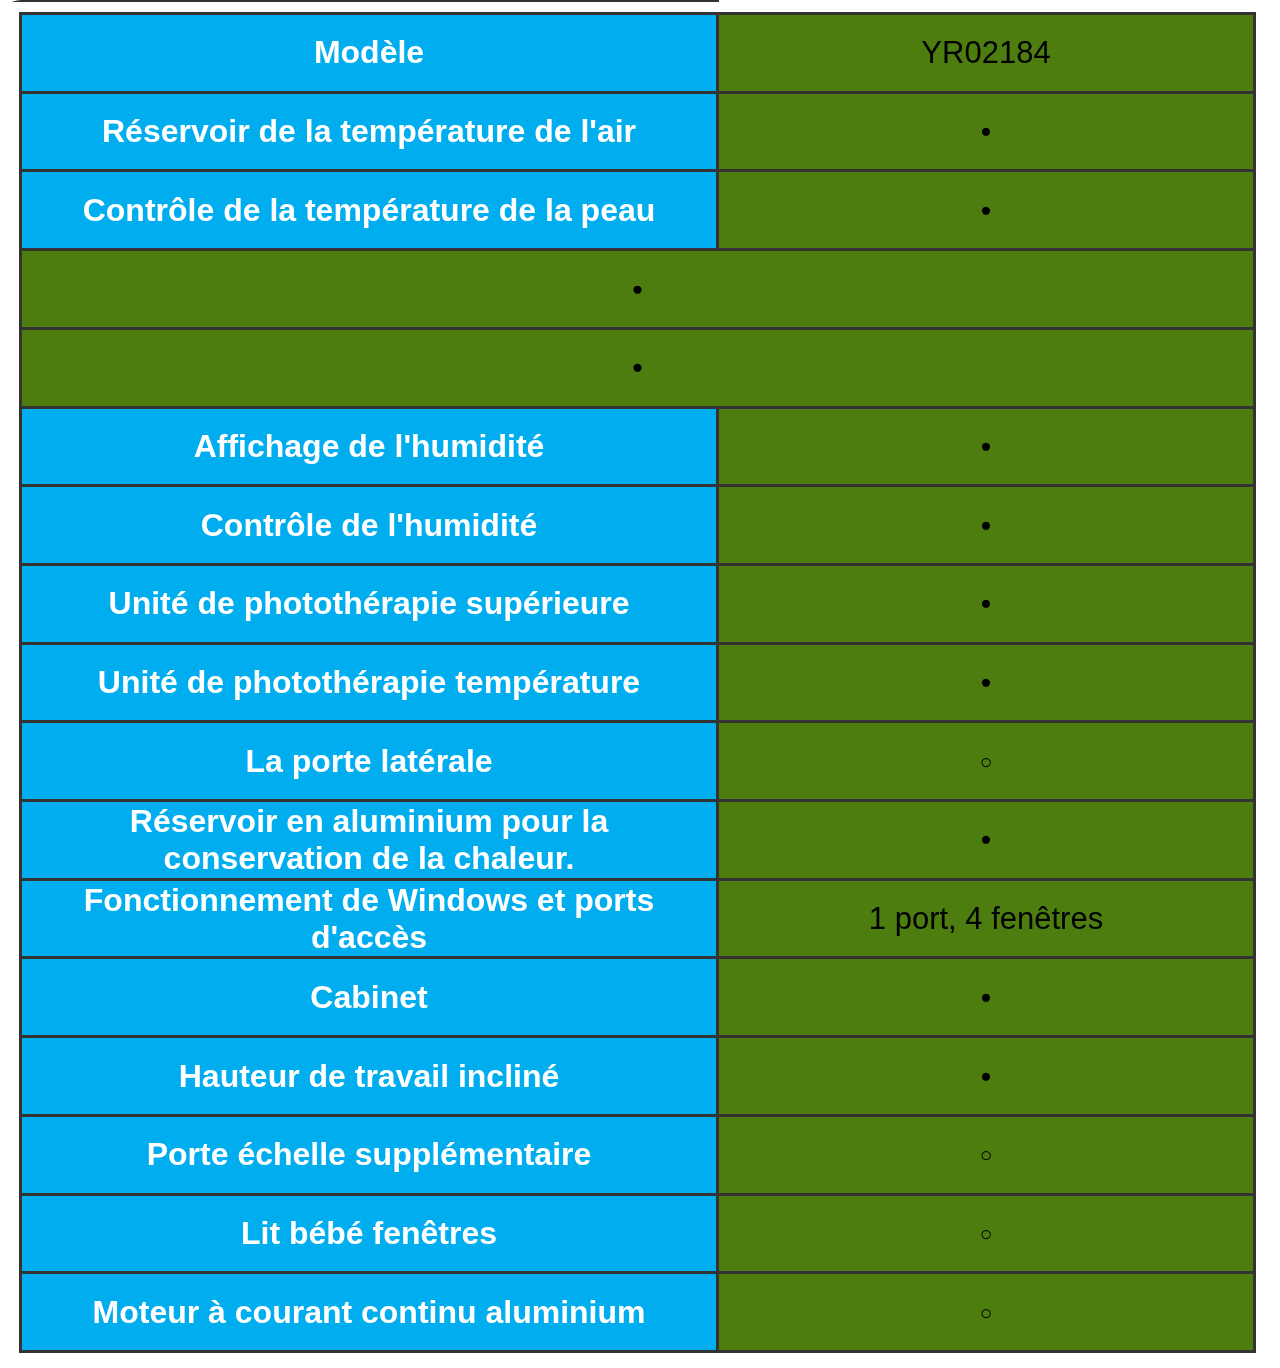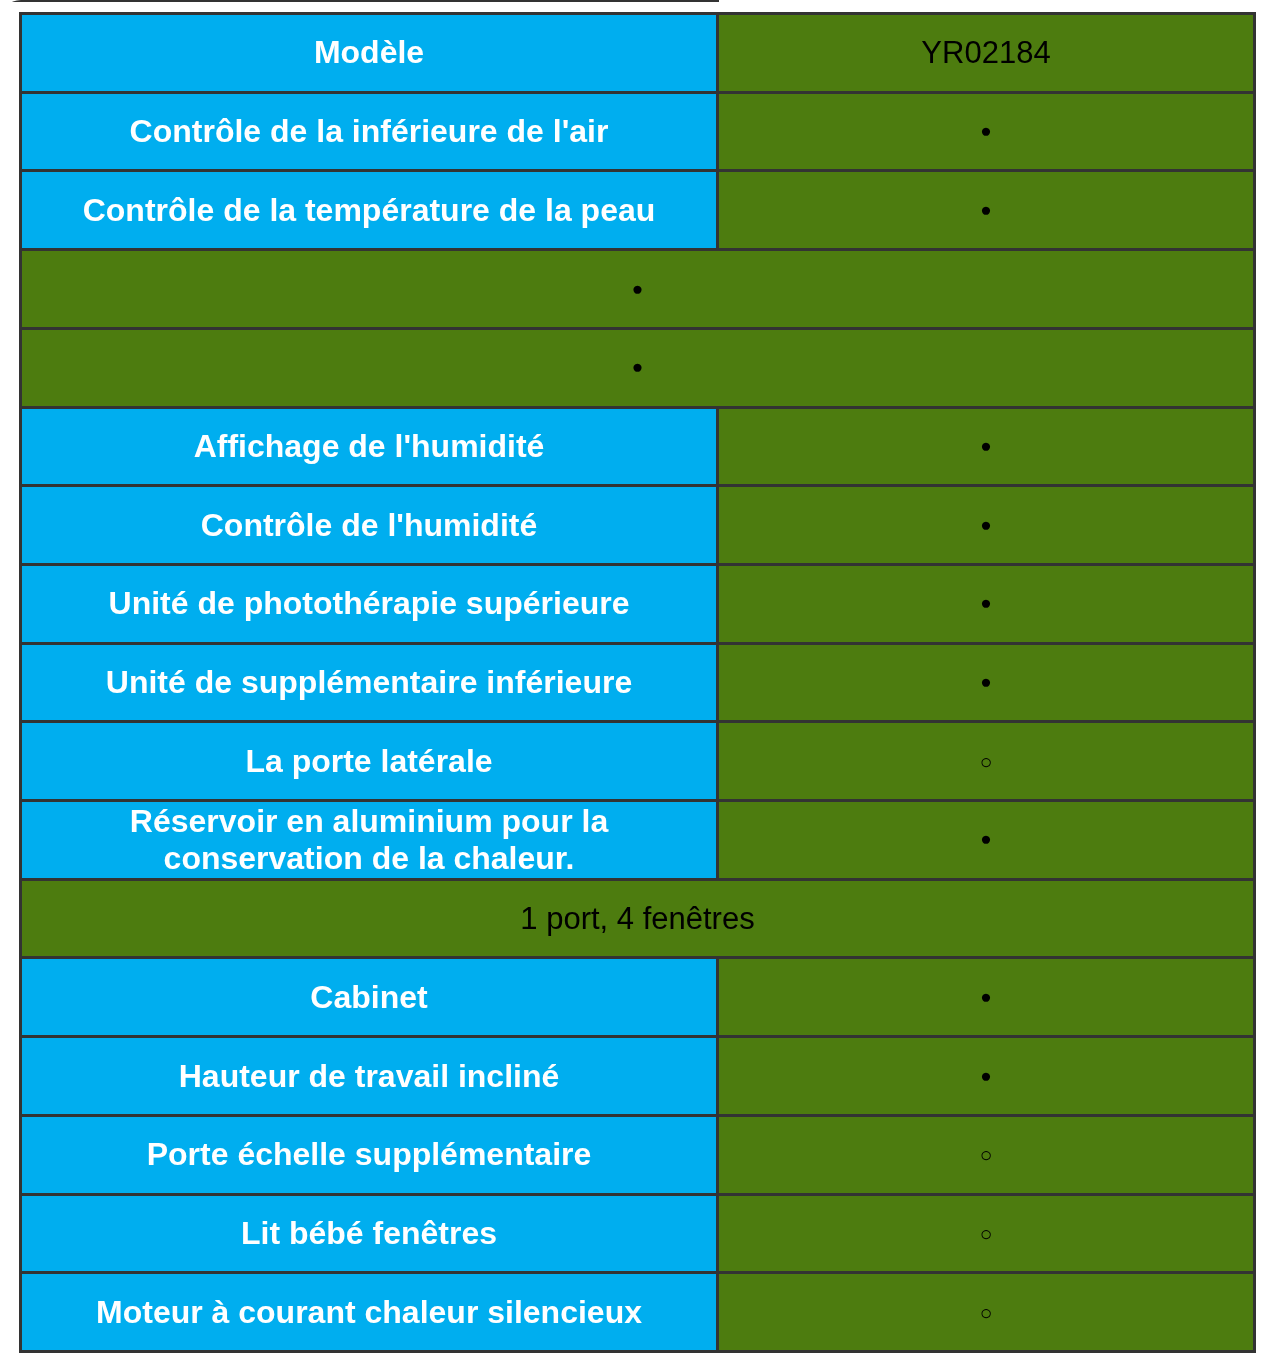--- a/index.html
+++ b/index.html
@@ -77,21 +77,21 @@
 
 <div class="page">
   <div class="cropped-edge"></div>
   <div class="spec-table" id="spec-table">
   <div class="row">
     <div class="cell label">Modèle</div>
     <div class="cell value val-text">YR02184</div>
   </div>
 
   <div class="row">
-    <div class="cell label">Contrôle de la inférieure de l'air</div>
+    <div class="cell label">Réservoir de la température de l'air</div>
     <div class="cell value val-filled">●</div>
   </div>
 
   <div class="row">
     <div class="cell label">Contrôle de la température de la peau</div>
     <div class="cell value val-filled">●</div>
   </div>
 
   <div class="row">
     <div class="cell value val-filled">●</div>
@@ -110,35 +110,36 @@
     <div class="cell label">Contrôle de l'humidité</div>
     <div class="cell value val-filled">●</div>
   </div>
 
   <div class="row">
     <div class="cell label">Unité de photothérapie supérieure</div>
     <div class="cell value val-filled">●</div>
   </div>
 
   <div class="row">
-    <div class="cell label">Unité de supplémentaire inférieure</div>
+    <div class="cell label">Unité de photothérapie température</div>
     <div class="cell value val-filled">●</div>
   </div>
 
   <div class="row">
     <div class="cell label">La porte latérale</div>
     <div class="cell value val-hollow">○</div>
   </div>
 
   <div class="row">
     <div class="cell label">Réservoir en aluminium pour la conservation de la chaleur.</div>
     <div class="cell value val-filled">●</div>
   </div>
 
   <div class="row">
+    <div class="cell label">Fonctionnement de Windows et ports d'accès</div>
     <div class="cell value val-text">1 port, 4 fenêtres</div>
   </div>
 
   <div class="row">
     <div class="cell label">Cabinet</div>
     <div class="cell value val-filled">●</div>
   </div>
 
   <div class="row">
     <div class="cell label">Hauteur de travail incliné</div>
@@ -149,17 +150,17 @@
     <div class="cell label">Porte échelle supplémentaire</div>
     <div class="cell value val-hollow">○</div>
   </div>
 
   <div class="row">
     <div class="cell label">Lit bébé fenêtres</div>
     <div class="cell value val-hollow">○</div>
   </div>
 
   <div class="row">
-    <div class="cell label">Moteur à courant chaleur silencieux</div>
+    <div class="cell label">Moteur à courant continu aluminium</div>
     <div class="cell value val-hollow">○</div>
   </div>
 </div>
 </div>
 
 </body></html>

